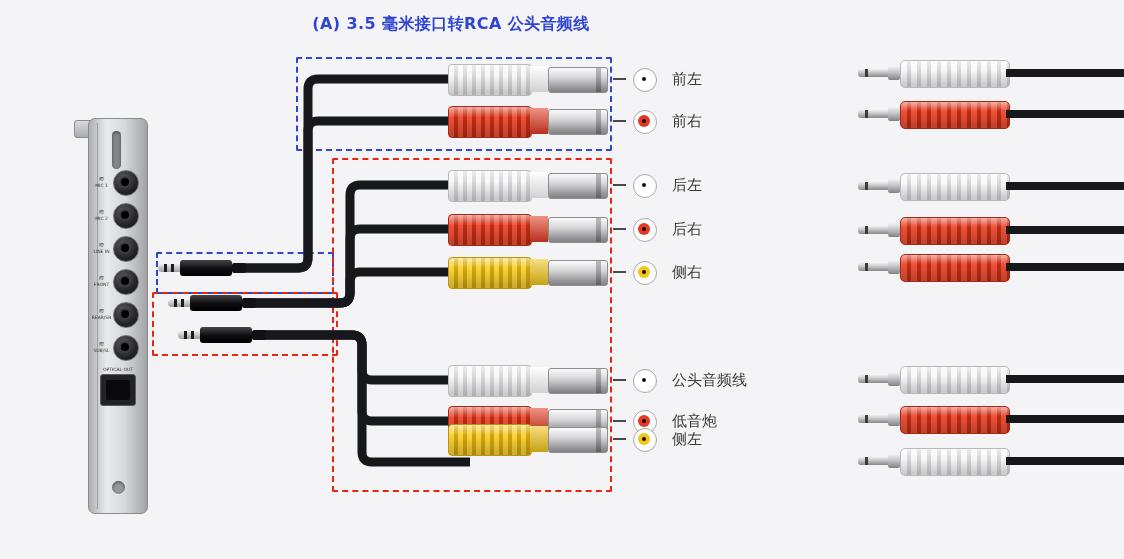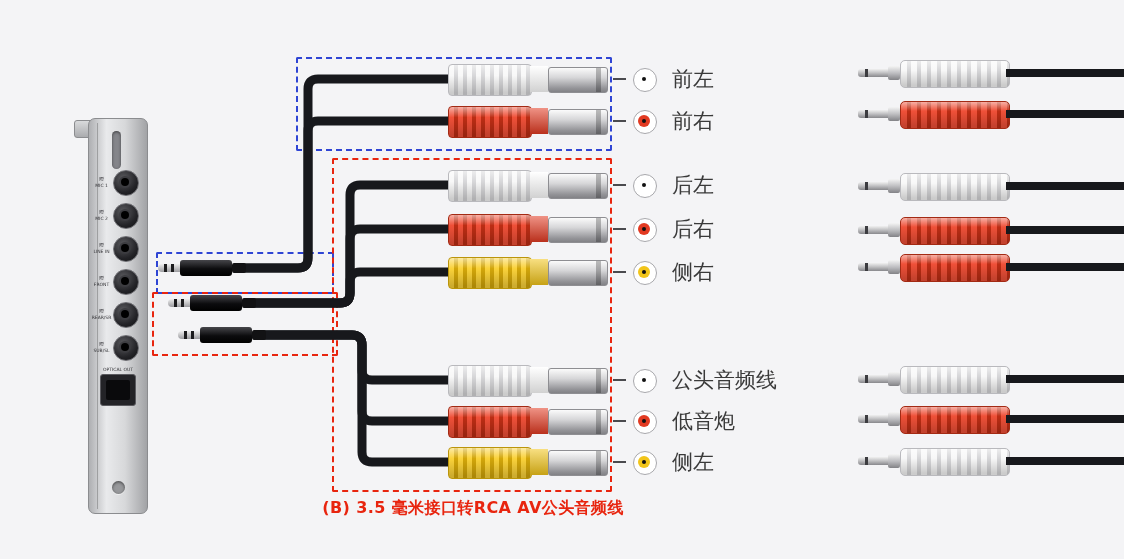--- a/index.html
+++ b/index.html
@@ -67,39 +67,39 @@
   .f-ridge { position:absolute; left:8px; top:3px; width:82px; height:30px; border-radius:4px; border:1px solid; }
   .f-smooth { position:absolute; left:90px; top:5px; width:18px; height:26px; }
   .f-metal { position:absolute; left:108px; top:6px; width:58px; height:24px; border-radius:3px;
     background:linear-gradient(180deg,#fbfbfb,#d6d6d8 40%,#939397 85%,#828286); border:1px solid #8e8e92; }
   .f-ring { position:absolute; right:6px; top:0; width:5px; height:100%; background:rgba(0,0,0,.25); }
   .dash { position:absolute; left:173px; top:17px; width:13px; height:2px; background:#4a4a4e; }
   .ind { position:absolute; left:193px; top:7px; width:22px; height:22px; border-radius:50%;
     background:#fff; border:1px solid #a8a8ac; }
   .ind-disc { position:absolute; left:4px; top:4px; width:12px; height:12px; border-radius:50%; }
   .ind-dot { position:absolute; left:8px; top:8px; width:4px; height:4px; border-radius:50%; background:#111; }
-  .flabel { position:absolute; left:232px; top:0; height:36px; line-height:36px; font-size:21px;
+  .flabel { position:absolute; left:232px; top:0; height:36px; line-height:36px; font-size:15px;
     color:var(--label-text); white-space:nowrap; }
 
   
   .mrow { position:absolute; left:850px; width:274px; height:36px; }
   .m-pin { position:absolute; left:8px; top:14px; width:30px; height:8px;
     background:linear-gradient(180deg,#f0f0f0,#c4c4c6 45%,#88888c); border-radius:3px 0 0 3px; }
   .m-pin-ring { position:absolute; left:7px; top:0; width:3px; height:100%; background:#3c3c40; }
   .m-collar { position:absolute; left:38px; top:11px; width:12px; height:14px;
     background:linear-gradient(180deg,#f4f4f4,#bfbfc2 50%,#828286); border-radius:2px; }
   .m-body { position:absolute; left:50px; top:5px; width:108px; height:26px; border-radius:5px; border:1px solid; }
   .m-tail { position:absolute; left:156px; top:14px; width:118px; height:8px; background:var(--cable); }
 </style>
 </head>
 <body>
 
 <div class="stage">
 
-  <div class="title title-b">(B)  3.5 毫米接口转RCA AV公头音频线</div>
+  <div class="title title-a">(A)  3.5 毫米接口转RCA 公头音频线</div>
 
   <div class="box box-a"></div>
   <div class="box box-a2"></div>
   <div class="box box-b"></div>
   <div class="box box-b2"></div>
 
   <svg class="cables" width="1124" height="559">
     <path class="cable-path" d="M238 268 H298 Q308 268 308 258 V89  Q308 79  318 79  H470"></path>
     <path class="cable-path" d="M238 268 H298 Q308 268 308 258 V131 Q308 121 318 121 H470"></path>
     <path class="cable-path" d="M250 303 H340 Q350 303 350 293 V195 Q350 185 360 185 H470"></path>
@@ -289,21 +289,21 @@
         <div class="f-metal">
           <div class="f-ring"></div>
         </div>
         <div class="dash"></div>
         <div class="ind">
           <div class="ind-disc" style="background: rgb(226, 58, 34);"></div>
           <div class="ind-dot"></div>
         </div>
         <div class="flabel">低音炮</div>
       </div>
-      <div class="frow" style="top: 444px; text-align: right;">
+      <div class="frow" style="top: 421px; text-align: right;">
         <div class="f-ridge" style="border-color: rgb(187, 149, 10); background: linear-gradient(rgba(255, 255, 255, 0.55), rgba(255, 255, 255, 0) 35%, rgba(0, 0, 0, 0.18) 92%), repeating-linear-gradient(90deg, rgb(250, 210, 58) 0px, rgb(250, 210, 58) 5px, rgb(210, 166, 10) 5px, rgb(210, 166, 10) 9px);"></div>
         <div class="f-smooth" style="background-color: rgb(242, 197, 26); background-image: linear-gradient(rgba(255, 255, 255, 0.45), rgba(0, 0, 0, 0.18));"></div>
         <div class="f-metal">
           <div class="f-ring"></div>
         </div>
         <div class="dash"></div>
         <div class="ind">
           <div class="ind-disc" style="background: rgb(242, 197, 26);"></div>
           <div class="ind-dot"></div>
         </div>

